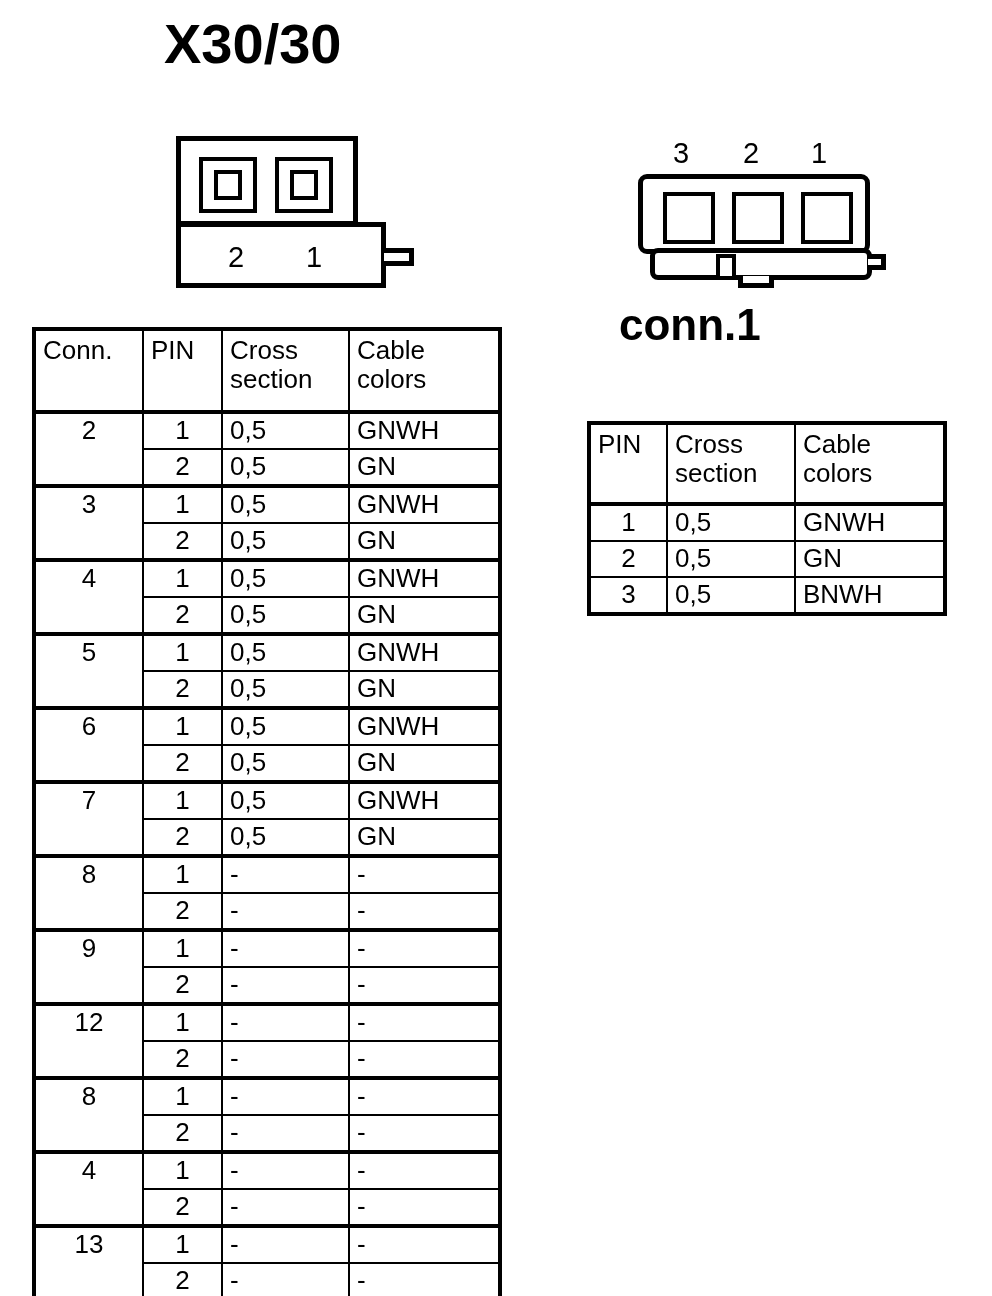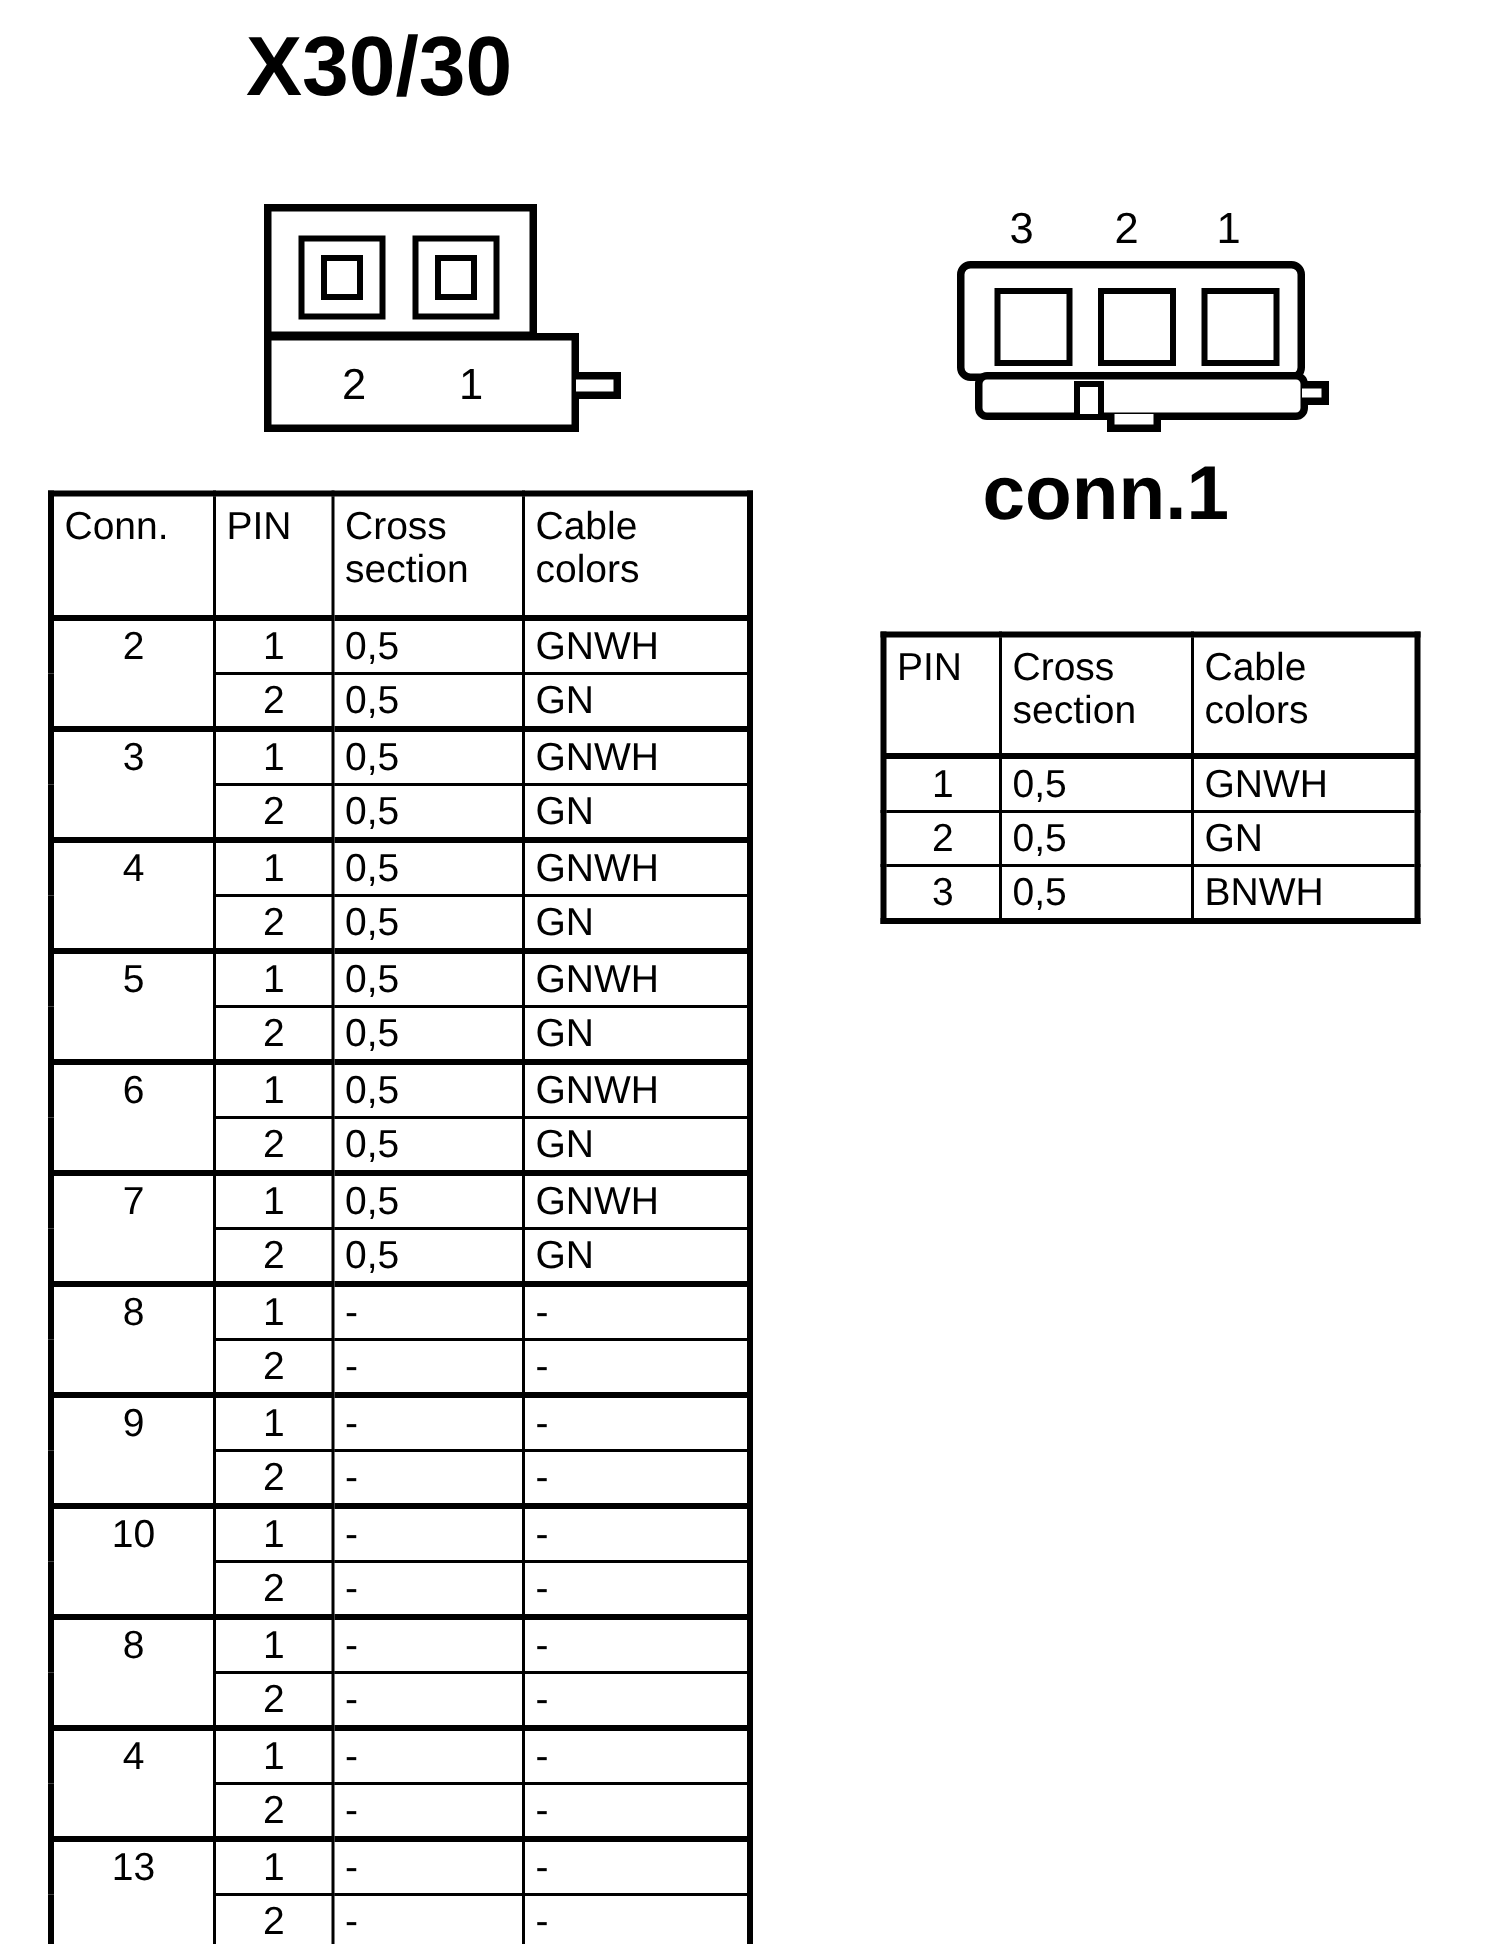--- a/index.html
+++ b/index.html
@@ -191,23 +191,23 @@
     height: 16px;
     border: 5px solid #000;
     border-left: none;
     box-sizing: border-box;
     background: #fff;
   }
 
   
   .conn-caption {
     position: absolute;
-    left: 655px;
+    left: 619px;
     top: 303px;
-    font-size: 51px;
+    font-size: 44px;
     font-weight: bold;
     line-height: 1;
     white-space: nowrap;
   }
 
   
   table.wiring {
     position: absolute;
     border-collapse: collapse;
     background: #fff;
@@ -419,21 +419,21 @@
         <td class="pin-cell">1</td>
         <td class="val-cell">-</td>
         <td class="val-cell">-</td>
       </tr>
       <tr class=" grp-last">
         <td class="pin-cell">2</td>
         <td class="val-cell">-</td>
         <td class="val-cell">-</td>
       </tr>
       <tr class="grp-first">
-        <td class="conn-cell" rowspan="2">10</td>
+        <td class="conn-cell" rowspan="2">12</td>
         <td class="pin-cell">1</td>
         <td class="val-cell">-</td>
         <td class="val-cell">-</td>
       </tr>
       <tr class=" grp-last">
         <td class="pin-cell">2</td>
         <td class="val-cell">-</td>
         <td class="val-cell">-</td>
       </tr>
       <tr class="grp-first">

